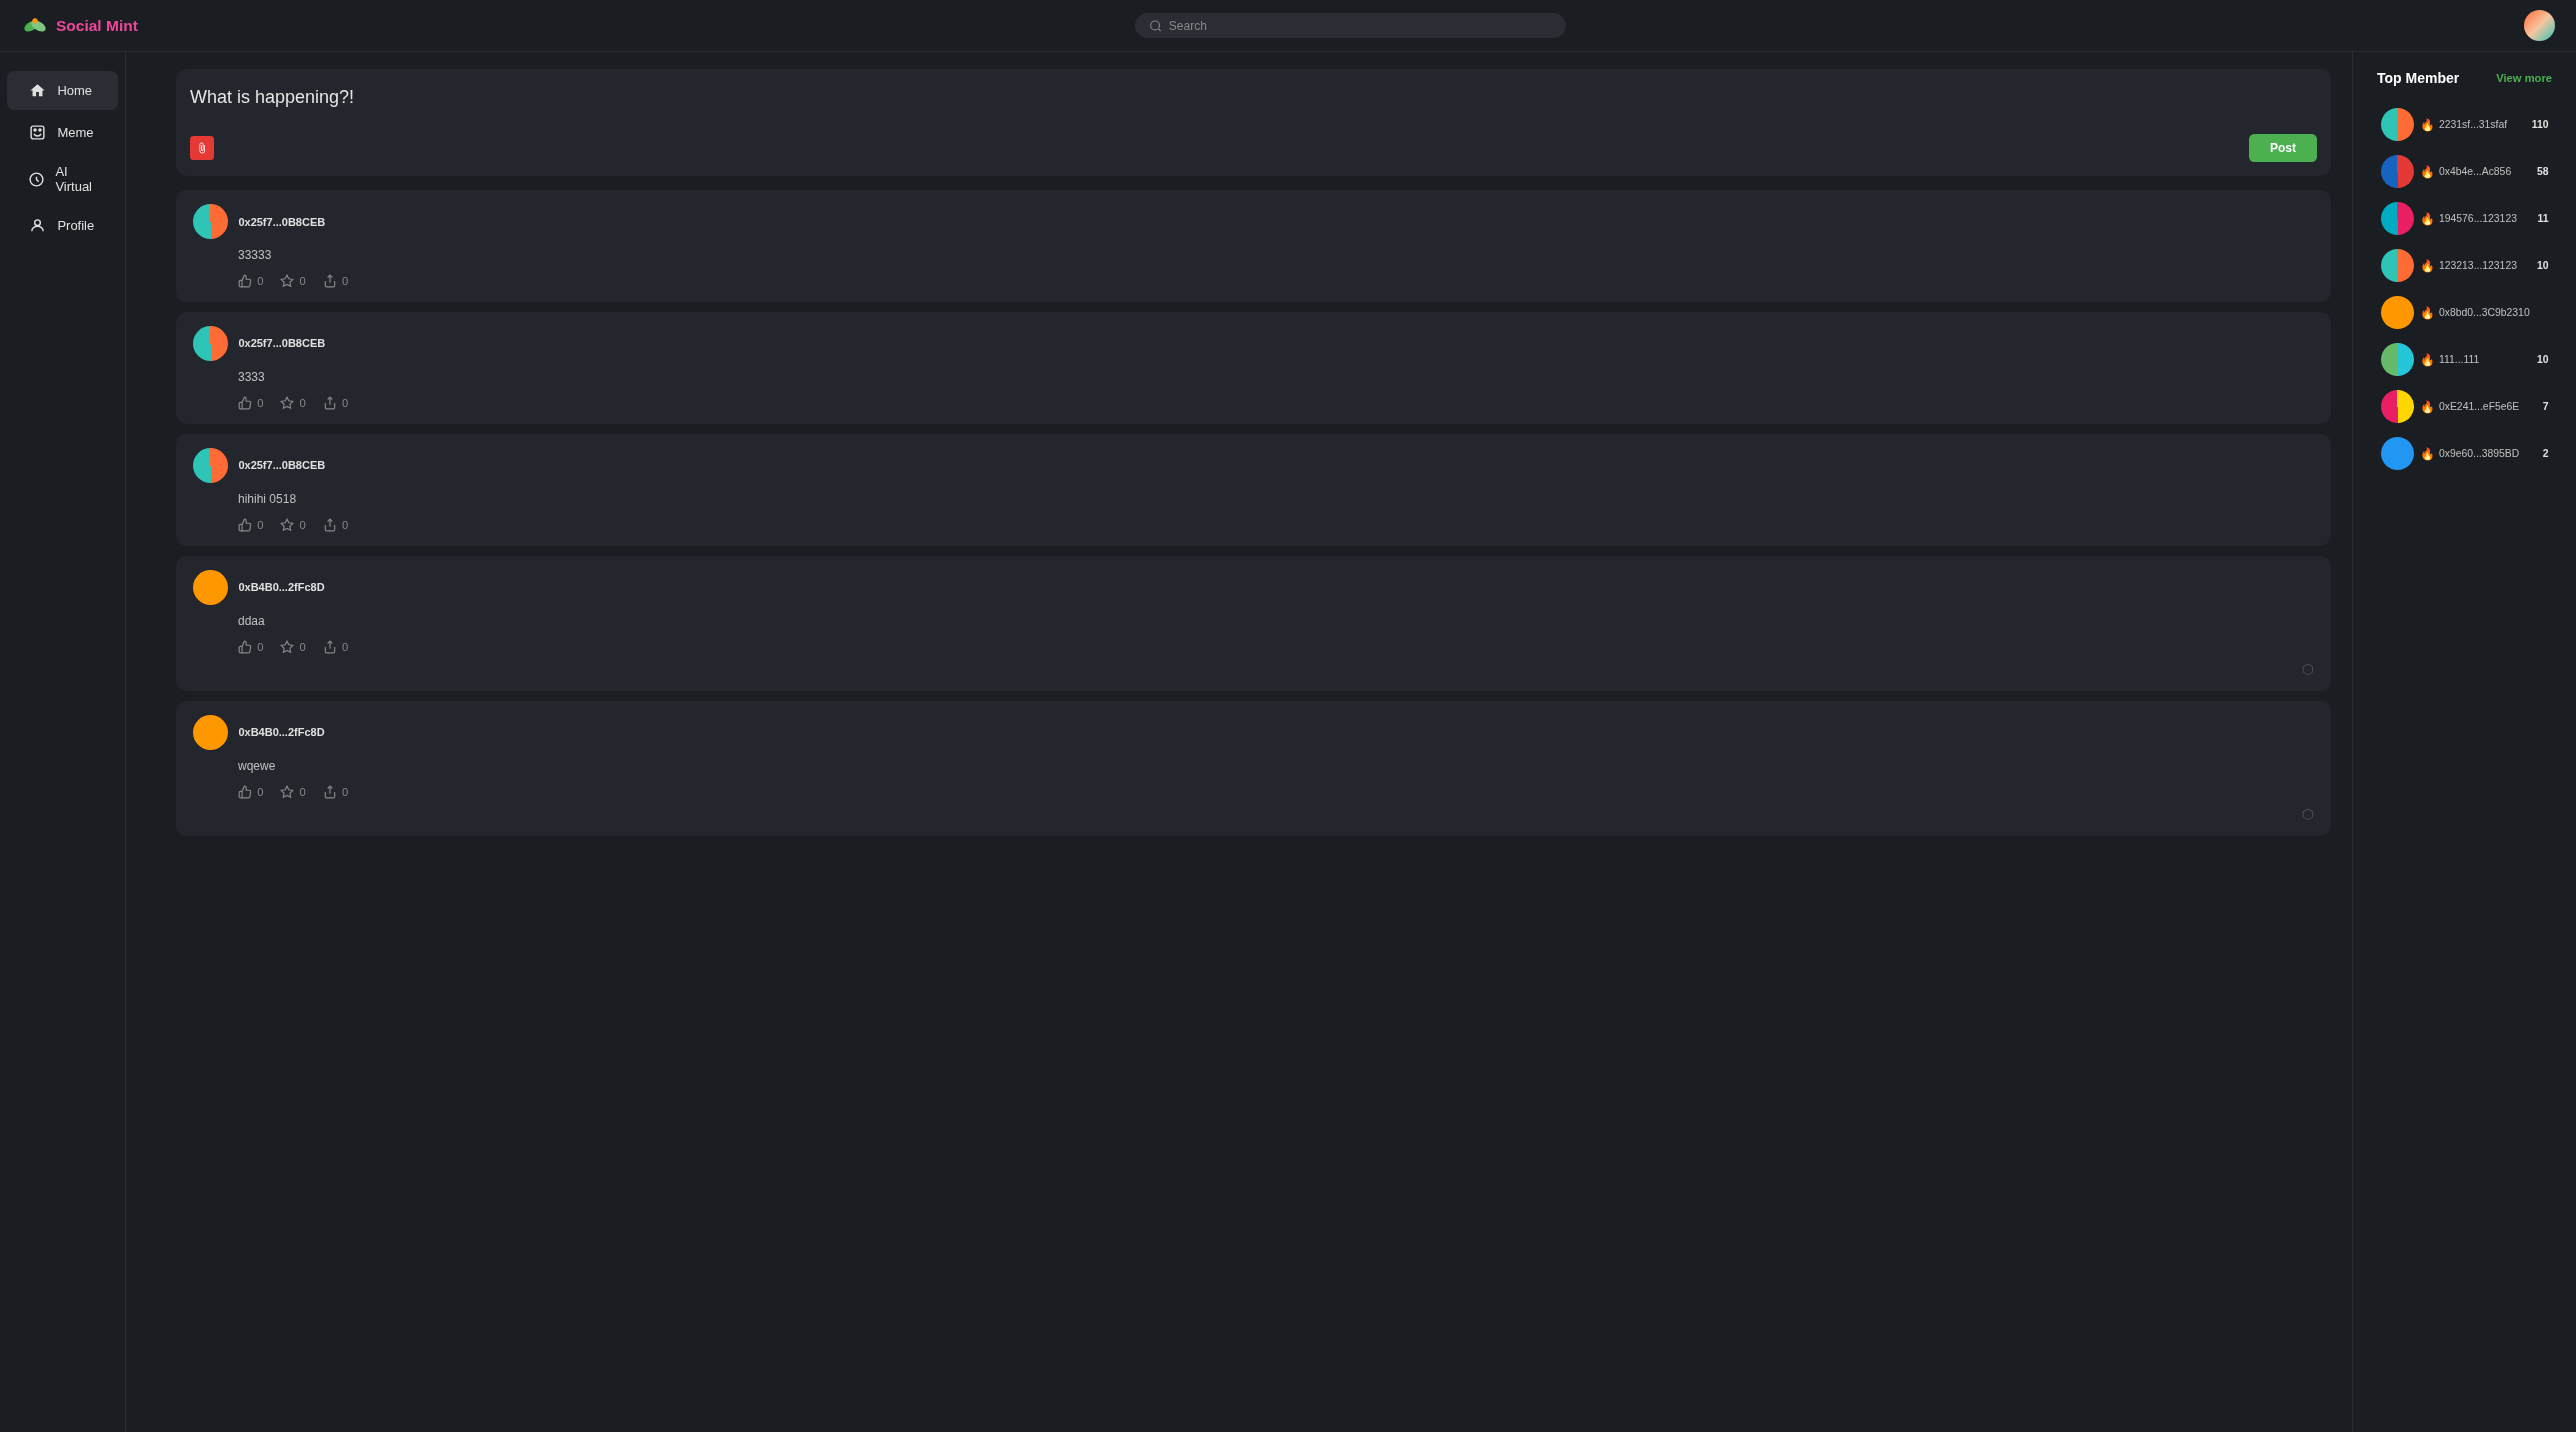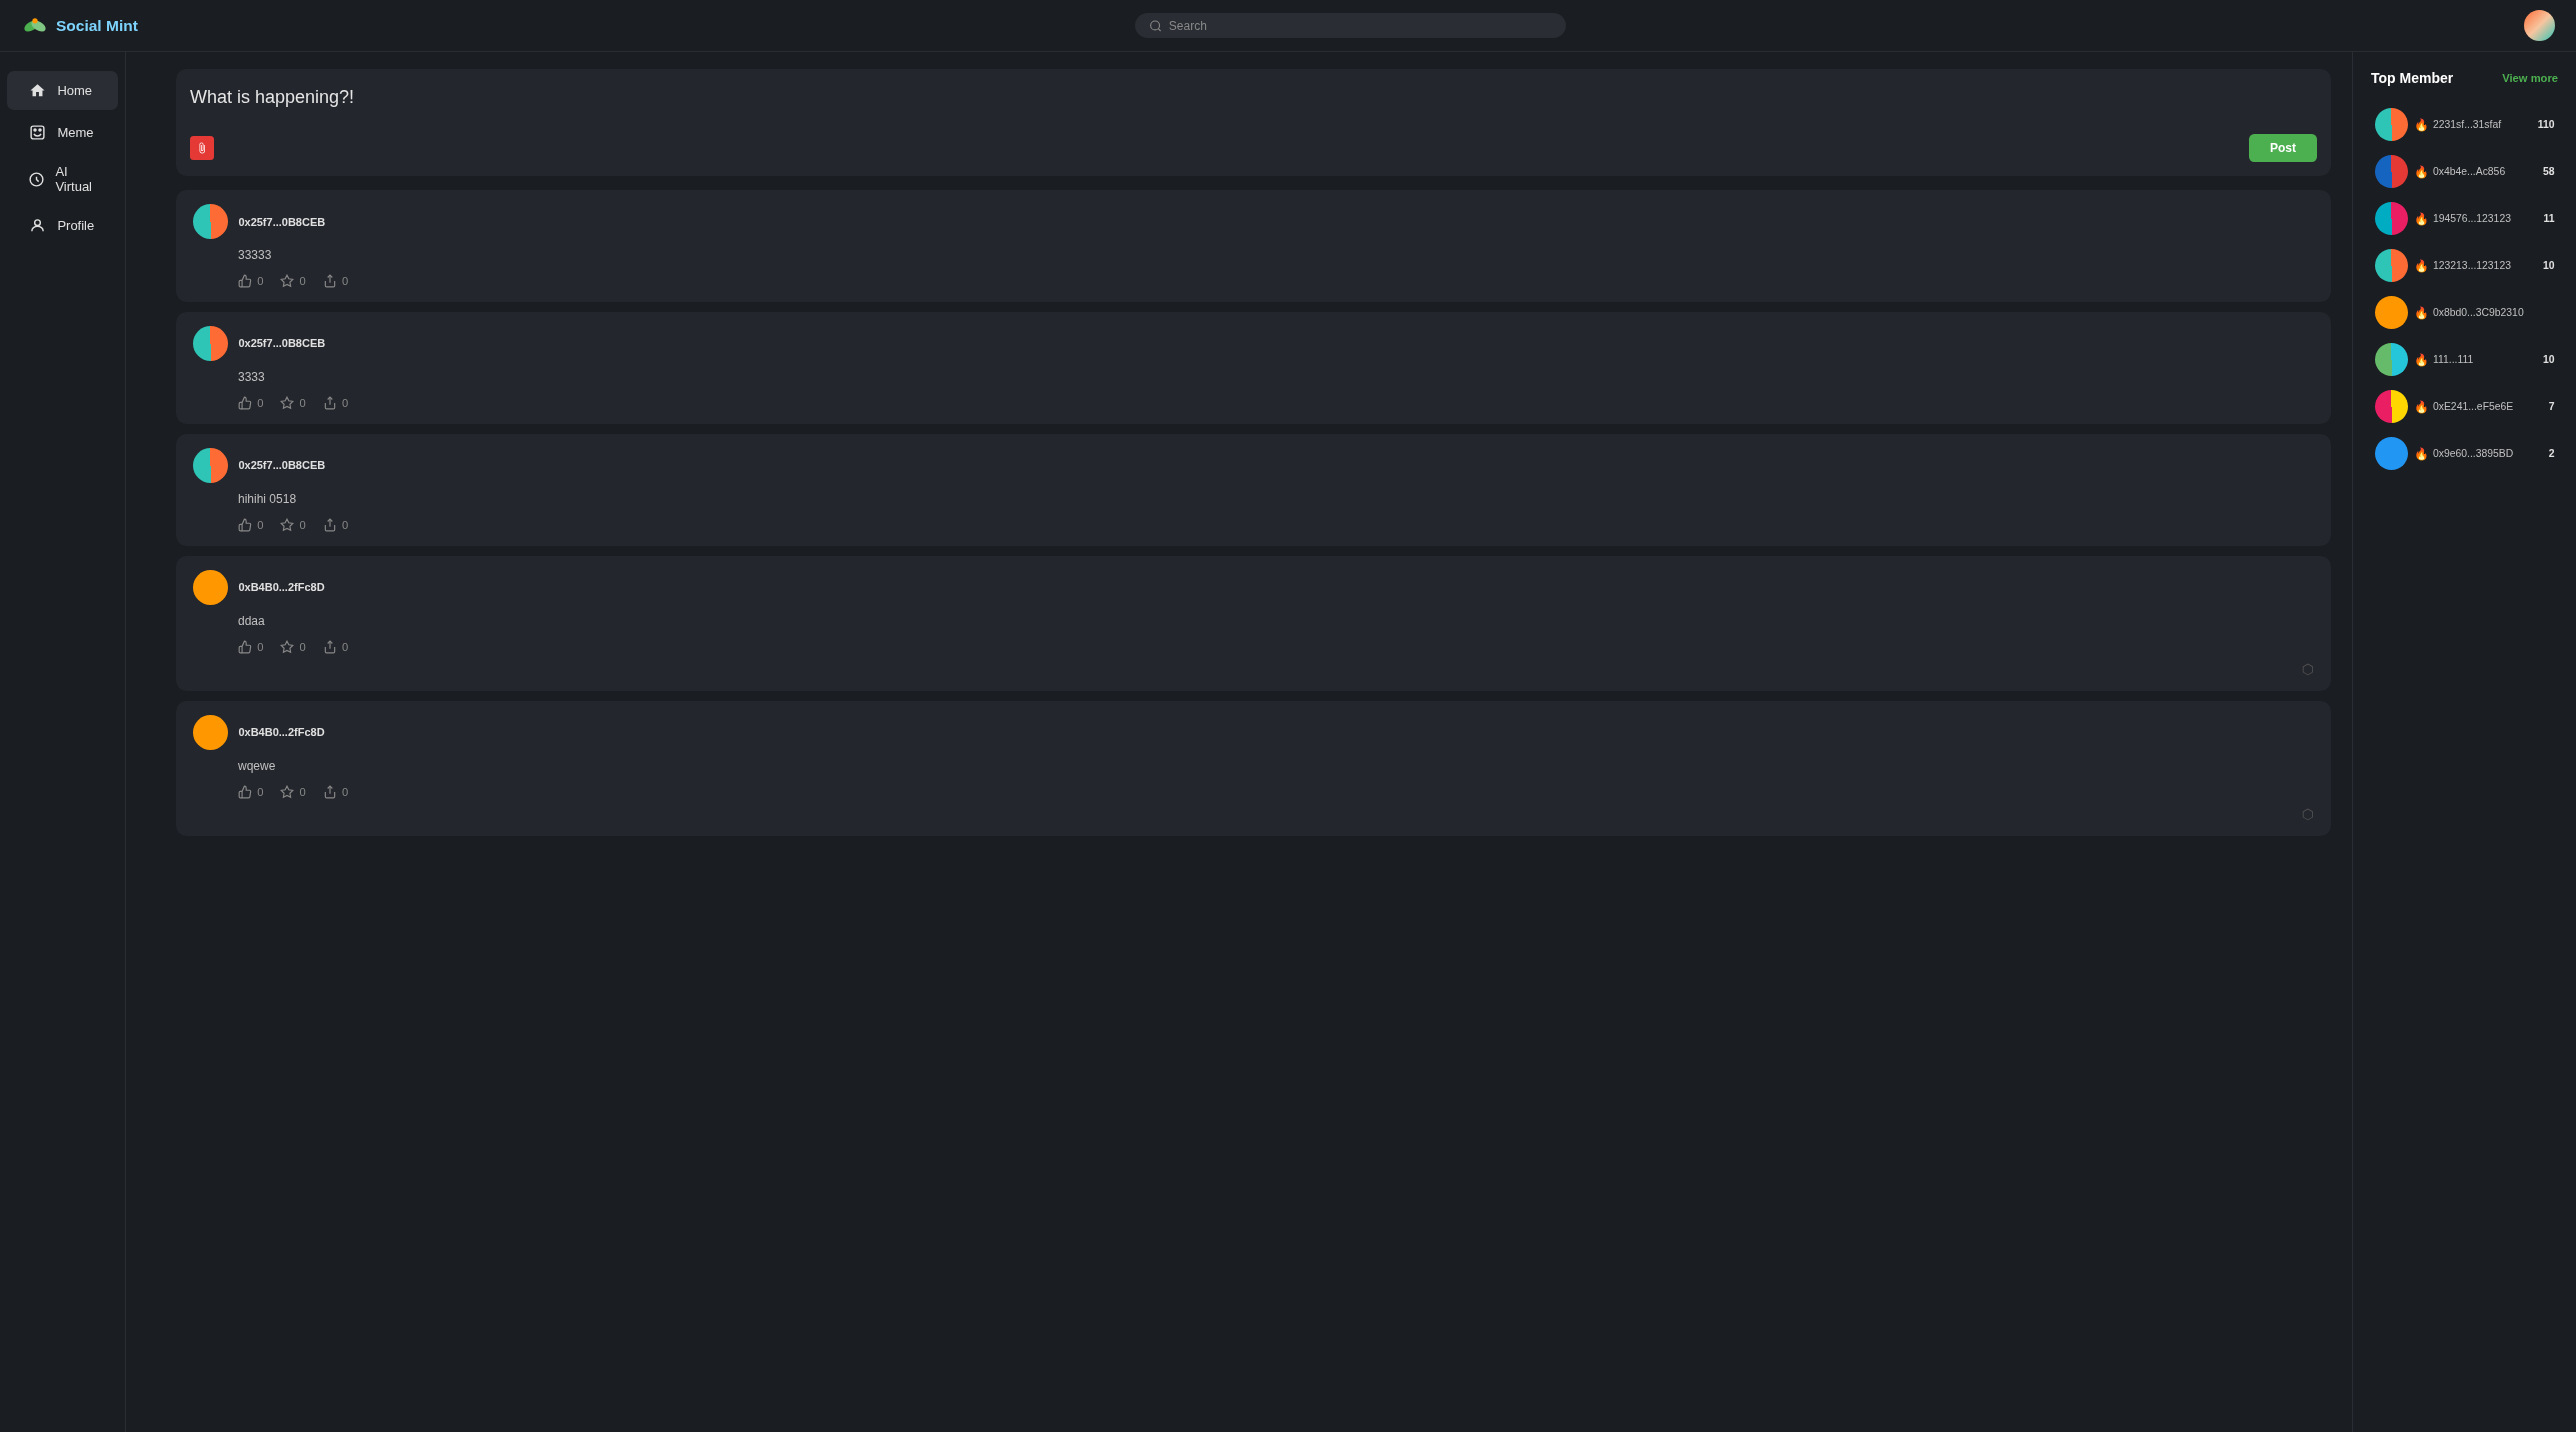--- a/index.html
+++ b/index.html
@@ -30,21 +30,21 @@
       gap: 7px;
       width: 155px;
     }
     .logo-icon {
       width: 28px;
       height: 28px;
     }
     .logo-text {
       font-size: 15.5px;
       font-weight: 700;
-      color: #7dd3fc;
+      color: #ec4899;
     }
     .search-bar {
       flex: 1;
       display: flex;
       justify-content: center;
     }
     .search-input-wrapper {
       display: flex;
       align-items: center;
       background: #2a2d33;
@@ -215,21 +215,21 @@
       font-size: 14px;
     }
 
     
     .right-sidebar {
       width: 224px;
       position: fixed;
       top: 52px;
       right: 0;
       bottom: 0;
-      padding: 17px 18px;
+      padding: 17px 24px;
       background: #1a1d21;
       border-left: 0.9px solid #2a2d33;
       overflow-y: auto;
     }
     .top-member-header {
       display: flex;
       align-items: center;
       justify-content: space-between;
       margin-bottom: 14px;
     }

